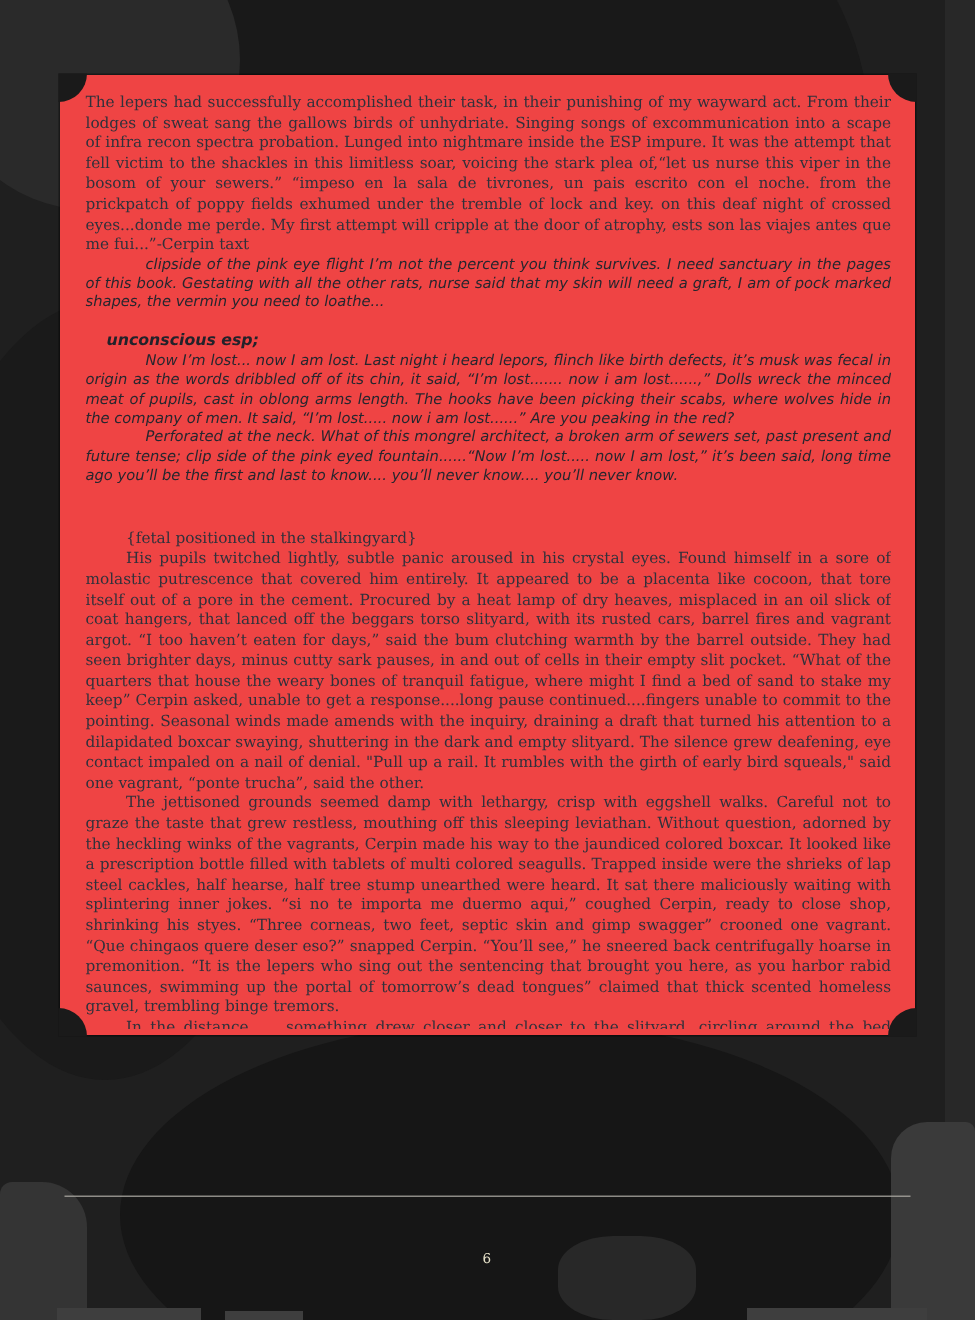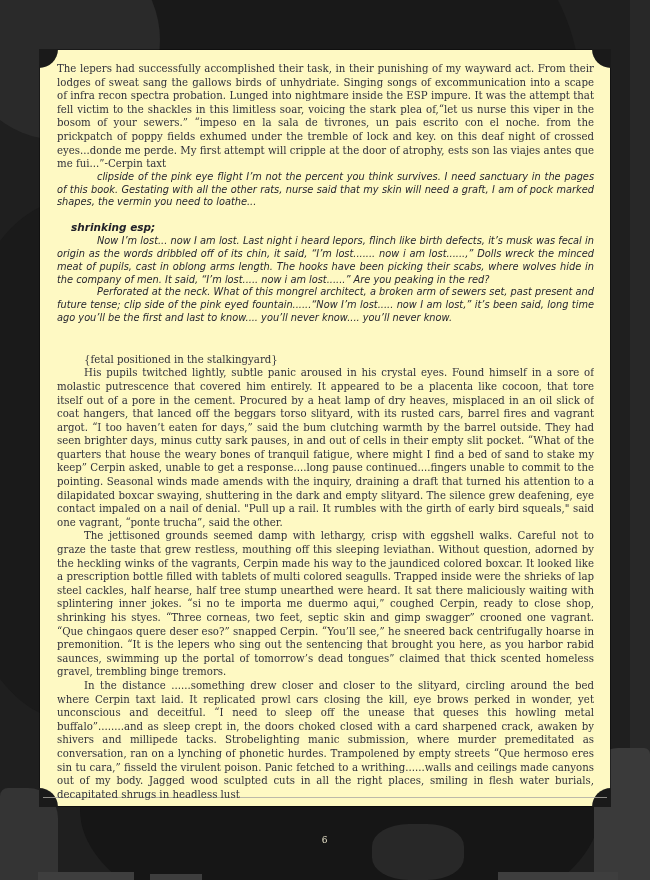--- a/index.html
+++ b/index.html
@@ -19,22 +19,22 @@
   .bl-patch{ position:absolute; left:0; top:788px; width:58px; height:92px; background:#343434; border-radius:8px 30px 0 0; }
   .br-patch{ position:absolute; left:594px; top:748px; width:56px; height:132px; background:#3a3a3a; border-radius:24px 6px 0 0; }
   .mid-patch{ position:absolute; left:372px; top:824px; width:92px; height:56px; background:#282828; border-radius:40%; }
   .blk { position:absolute; background:#3e3e3e; }
   .blk1 { left:38px;  top:872px; width:96px; height:8px; }
   .blk2 { left:150px; top:874px; width:52px; height:6px; }
   .blk3 { left:498px; top:872px; width:120px; height:8px; }
 
   
   .page {
-    position:absolute; left:40px; top:50px; width:570px; height:756px;
-    background:#fef9c3;
+    position:absolute; left:40px; top:50px; width:570px; height:640px;
+    background:#ef4444;
     box-shadow:0 0 0 1px rgba(0,0,0,.4);
   }
   .notch { position:absolute; width:19px; height:19px; background:#1a1a1a; }
   .notch.tl { top:-1px;    left:-1px;  border-bottom-right-radius:100%; }
   .notch.tr { top:-1px;    right:-1px; border-bottom-left-radius:100%; }
   .notch.bl { bottom:-1px; left:-1px;  border-top-right-radius:100%; }
   .notch.br { bottom:-1px; right:-1px; border-top-left-radius:100%; }
   .edge-line { position:absolute; left:3px; right:3px; top:747px; height:1px; background:#aba9a2; opacity:.8; }
 
   .page-inner {
@@ -84,21 +84,21 @@
   <div class="notch tr"></div>
   <div class="notch bl"></div>
   <div class="notch br"></div>
   <div class="edge-line"></div>
 
   <div class="page-inner">
     <p class="body">The lepers had successfully accomplished their task, in their punishing of my wayward act. From their lodges of sweat sang the gallows birds of unhydriate. Singing songs of excommunication into a scape of infra recon spectra probation. Lunged into nightmare inside the ESP impure. It was the attempt that fell victim to the shackles in this limitless soar, voicing the stark plea of,“let us nurse this viper in the bosom of your sewers.” “impeso en la sala de tivrones, un pais escrito con el noche. from the prickpatch of poppy fields exhumed under the tremble of lock and key. on this deaf night of crossed eyes...donde me perde. My first attempt will cripple at the door of atrophy, ests son las viajes antes que me fui...”-Cerpin taxt</p>
 
     <p class="lyric">clipside of the pink eye flight  I’m not the percent you think survives. I need sanctuary in the pages of this book. Gestating with all the other rats, nurse said that my skin will need a graft, I am of pock marked shapes, the vermin you need to loathe...</p>
 
-    <h3 class="lyric-head">shrinking esp;</h3>
+    <h3 class="lyric-head">unconscious esp;</h3>
     <p class="lyric">Now I’m lost... now I am lost. Last night i heard lepors, flinch like birth defects, it’s musk was fecal in origin as the words dribbled off of its chin, it said, “I’m lost....... now i am lost......,” Dolls wreck the minced meat of pupils, cast in oblong arms length. The hooks have been picking their scabs, where wolves hide in the company of men. It said, “I’m lost..... now i am lost......” Are you peaking in the red?</p>
     <p class="lyric">Perforated at the neck. What of this mongrel architect, a broken arm of sewers set, past present and future tense; clip side of the pink eyed fountain......“Now I’m lost..... now I am lost,” it’s been said, long time ago you’ll be the first and last to know.... you’ll never know.... you’ll never know.</p>
 
     <p class="body caption">{fetal positioned in the stalkingyard}</p>
     <p class="body indent">His pupils twitched lightly, subtle panic aroused in his crystal eyes. Found himself in a sore of molastic putrescence that covered him entirely. It appeared to be a placenta like cocoon, that tore itself out of a pore in the cement. Procured by a heat lamp of dry heaves, misplaced in an oil slick of coat hangers, that lanced off the beggars torso slityard, with its rusted cars, barrel fires and vagrant argot. “I too haven’t eaten for days,” said the bum clutching warmth by the barrel outside. They had seen brighter days, minus cutty sark pauses, in and out of cells in their empty slit pocket. “What of the quarters that house the weary bones of tranquil fatigue, where might I find a bed of sand to stake my keep” Cerpin asked, unable to get a response....long pause continued....fingers unable to commit to the pointing. Seasonal winds made amends with the inquiry, draining a draft that turned his attention to a dilapidated boxcar swaying, shuttering in the dark and empty slityard. The silence grew deafening, eye contact impaled on a nail of denial. "Pull up a rail. It rumbles with the girth of early bird squeals," said one vagrant, “ponte trucha”, said the other.</p>
     <p class="body indent">The jettisoned grounds seemed damp with lethargy, crisp with eggshell walks. Careful not to graze the taste that grew restless, mouthing off this sleeping leviathan. Without question, adorned by the heckling winks of the vagrants, Cerpin made his way to the jaundiced colored boxcar. It looked like a prescription bottle filled with tablets of multi colored seagulls. Trapped inside were the shrieks of lap steel cackles, half hearse, half tree stump unearthed were heard. It sat there maliciously waiting with splintering inner jokes. “si no te importa me duermo aqui,” coughed Cerpin, ready to close shop, shrinking his styes. “Three corneas, two feet, septic skin and gimp swagger” crooned one vagrant. “Que chingaos quere deser eso?” snapped Cerpin. “You’ll see,” he sneered back centrifugally hoarse in premonition. “It is the lepers who sing out the sentencing that brought you here, as you harbor rabid saunces, swimming up the portal of tomorrow’s dead tongues” claimed that thick scented homeless gravel, trembling binge tremors.</p>
     <p class="body indent">In the distance ......something drew closer and closer to the slityard, circling around the bed where Cerpin taxt laid. It replicated prowl cars closing the kill, eye brows perked in wonder, yet unconscious and deceitful. “I need to sleep off the unease that queses this howling metal buffalo”........and as sleep crept in, the doors choked closed with a card sharpened crack, awaken by shivers and millipede tacks. Strobelighting manic submission, where murder premeditated as conversation, ran on a lynching of phonetic hurdes. Trampolened by empty streets “Que hermoso eres sin tu cara,” fisseld the virulent poison. Panic fetched to a writhing......walls and ceilings made canyons out of my body. Jagged wood sculpted cuts in all the right places, smiling in flesh water burials, decapitated shrugs in headless lust</p>
   </div>
 </div>
 

